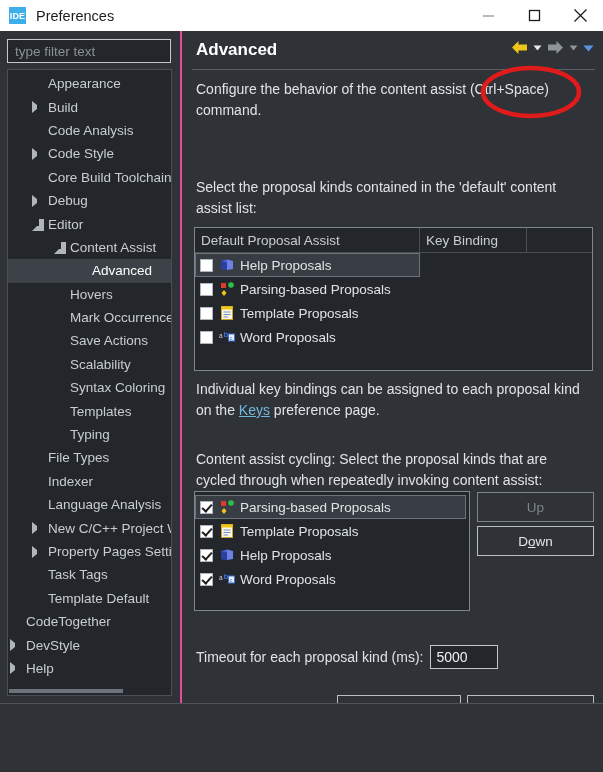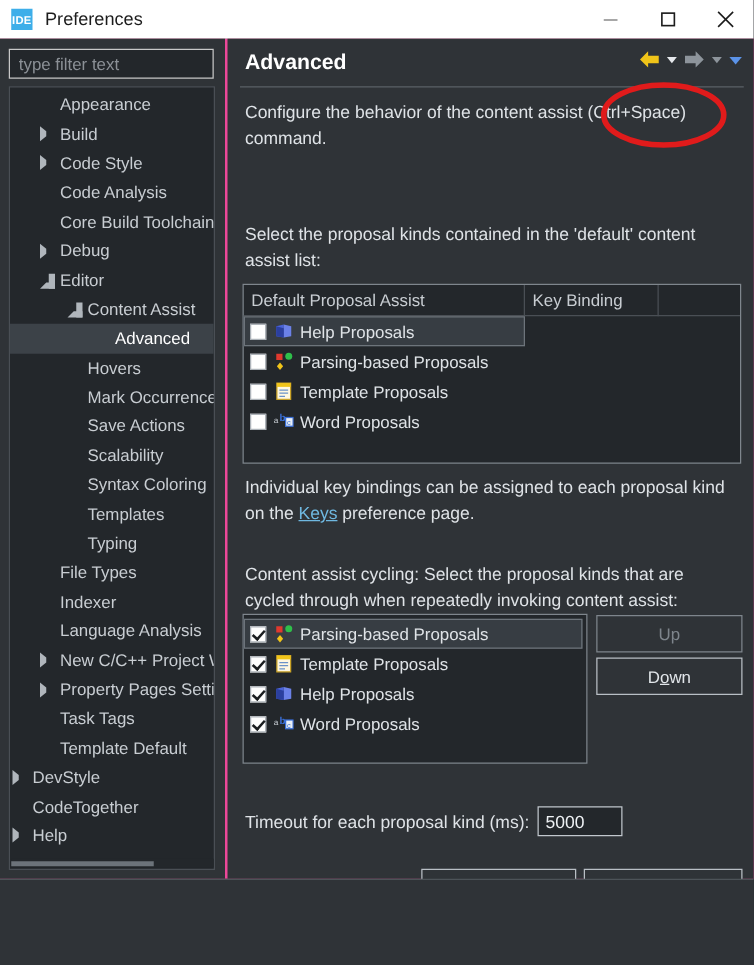--- a/index.html
+++ b/index.html
@@ -251,27 +251,27 @@
       <div class="tree">
         <div class="tree-inner" id="tree-inner">
             <div class="tnode">
               <span class="tlabel" style="margin-left: 40px;">Appearance</span>
             </div>
             <div class="tnode">
               <div class="arrow arrow-collapsed" style="left: 24px;"></div>
               <span class="tlabel" style="margin-left: 40px;">Build</span>
             </div>
             <div class="tnode">
+              <span class="tlabel" style="margin-left: 40px;">Code Analysis</span>
+            </div>
+            <div class="tnode">
               <div class="arrow arrow-collapsed" style="left: 24px;"></div>
               <span class="tlabel" style="margin-left: 40px;">Code Style</span>
             </div>
             <div class="tnode">
-              <span class="tlabel" style="margin-left: 40px;">Code Analysis</span>
-            </div>
-            <div class="tnode">
               <span class="tlabel" style="margin-left: 40px;">Core Build Toolchain</span>
             </div>
             <div class="tnode">
               <div class="arrow arrow-collapsed" style="left: 24px;"></div>
               <span class="tlabel" style="margin-left: 40px;">Debug</span>
             </div>
             <div class="tnode">
               <div class="arrow arrow-expanded" style="left: 24px;"></div>
               <span class="tlabel" style="margin-left: 40px;">Editor</span>
             </div>
@@ -320,25 +320,25 @@
               <div class="arrow arrow-collapsed" style="left: 24px;"></div>
               <span class="tlabel" style="margin-left: 40px;">Property Pages Settings</span>
             </div>
             <div class="tnode">
               <span class="tlabel" style="margin-left: 40px;">Task Tags</span>
             </div>
             <div class="tnode">
               <span class="tlabel" style="margin-left: 40px;">Template Default</span>
             </div>
             <div class="tnode">
+              <span class="tlabel" style="margin-left: 18px;">CodeTogether</span>
+            </div>
+            <div class="tnode">
               <div class="arrow arrow-collapsed" style="left: 2px;"></div>
               <span class="tlabel" style="margin-left: 18px;">DevStyle</span>
-            </div>
-            <div class="tnode">
-              <span class="tlabel" style="margin-left: 18px;">CodeTogether</span>
             </div>
             <div class="tnode">
               <div class="arrow arrow-collapsed" style="left: 2px;"></div>
               <span class="tlabel" style="margin-left: 18px;">Help</span>
             </div>
           </div>
         <div class="tree-hscroll">
             <i></i>
           </div>
       </div>

